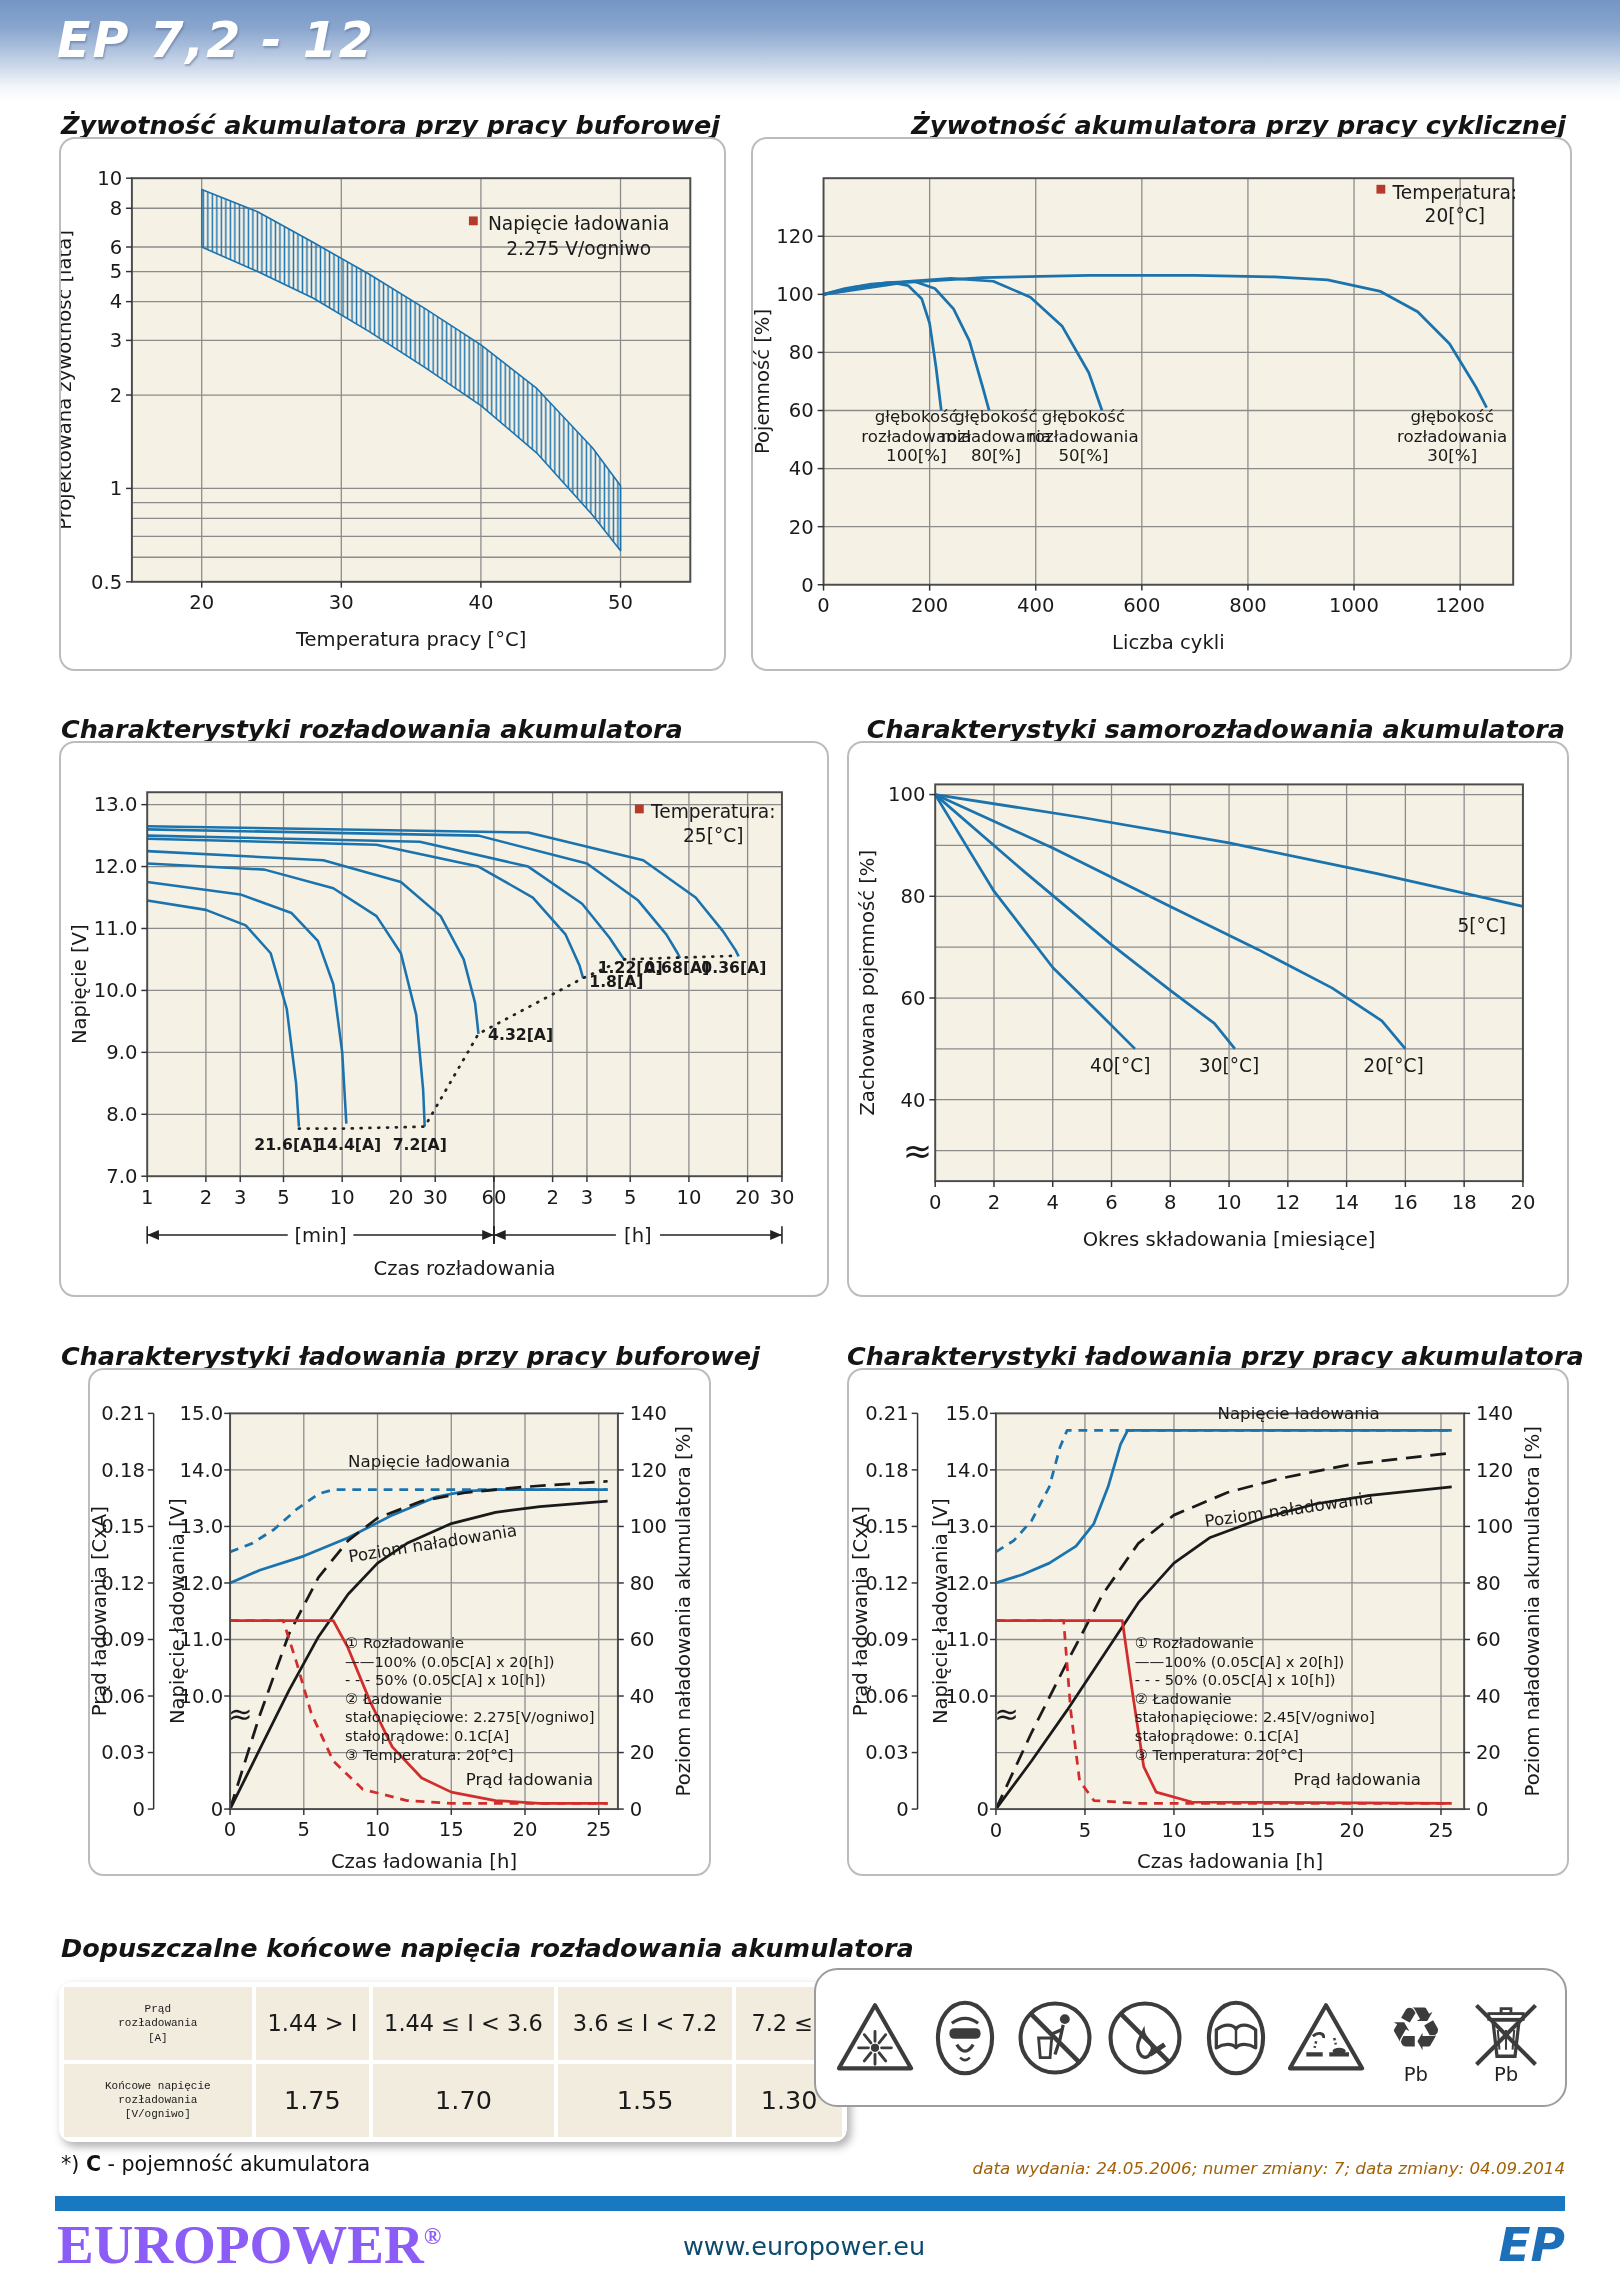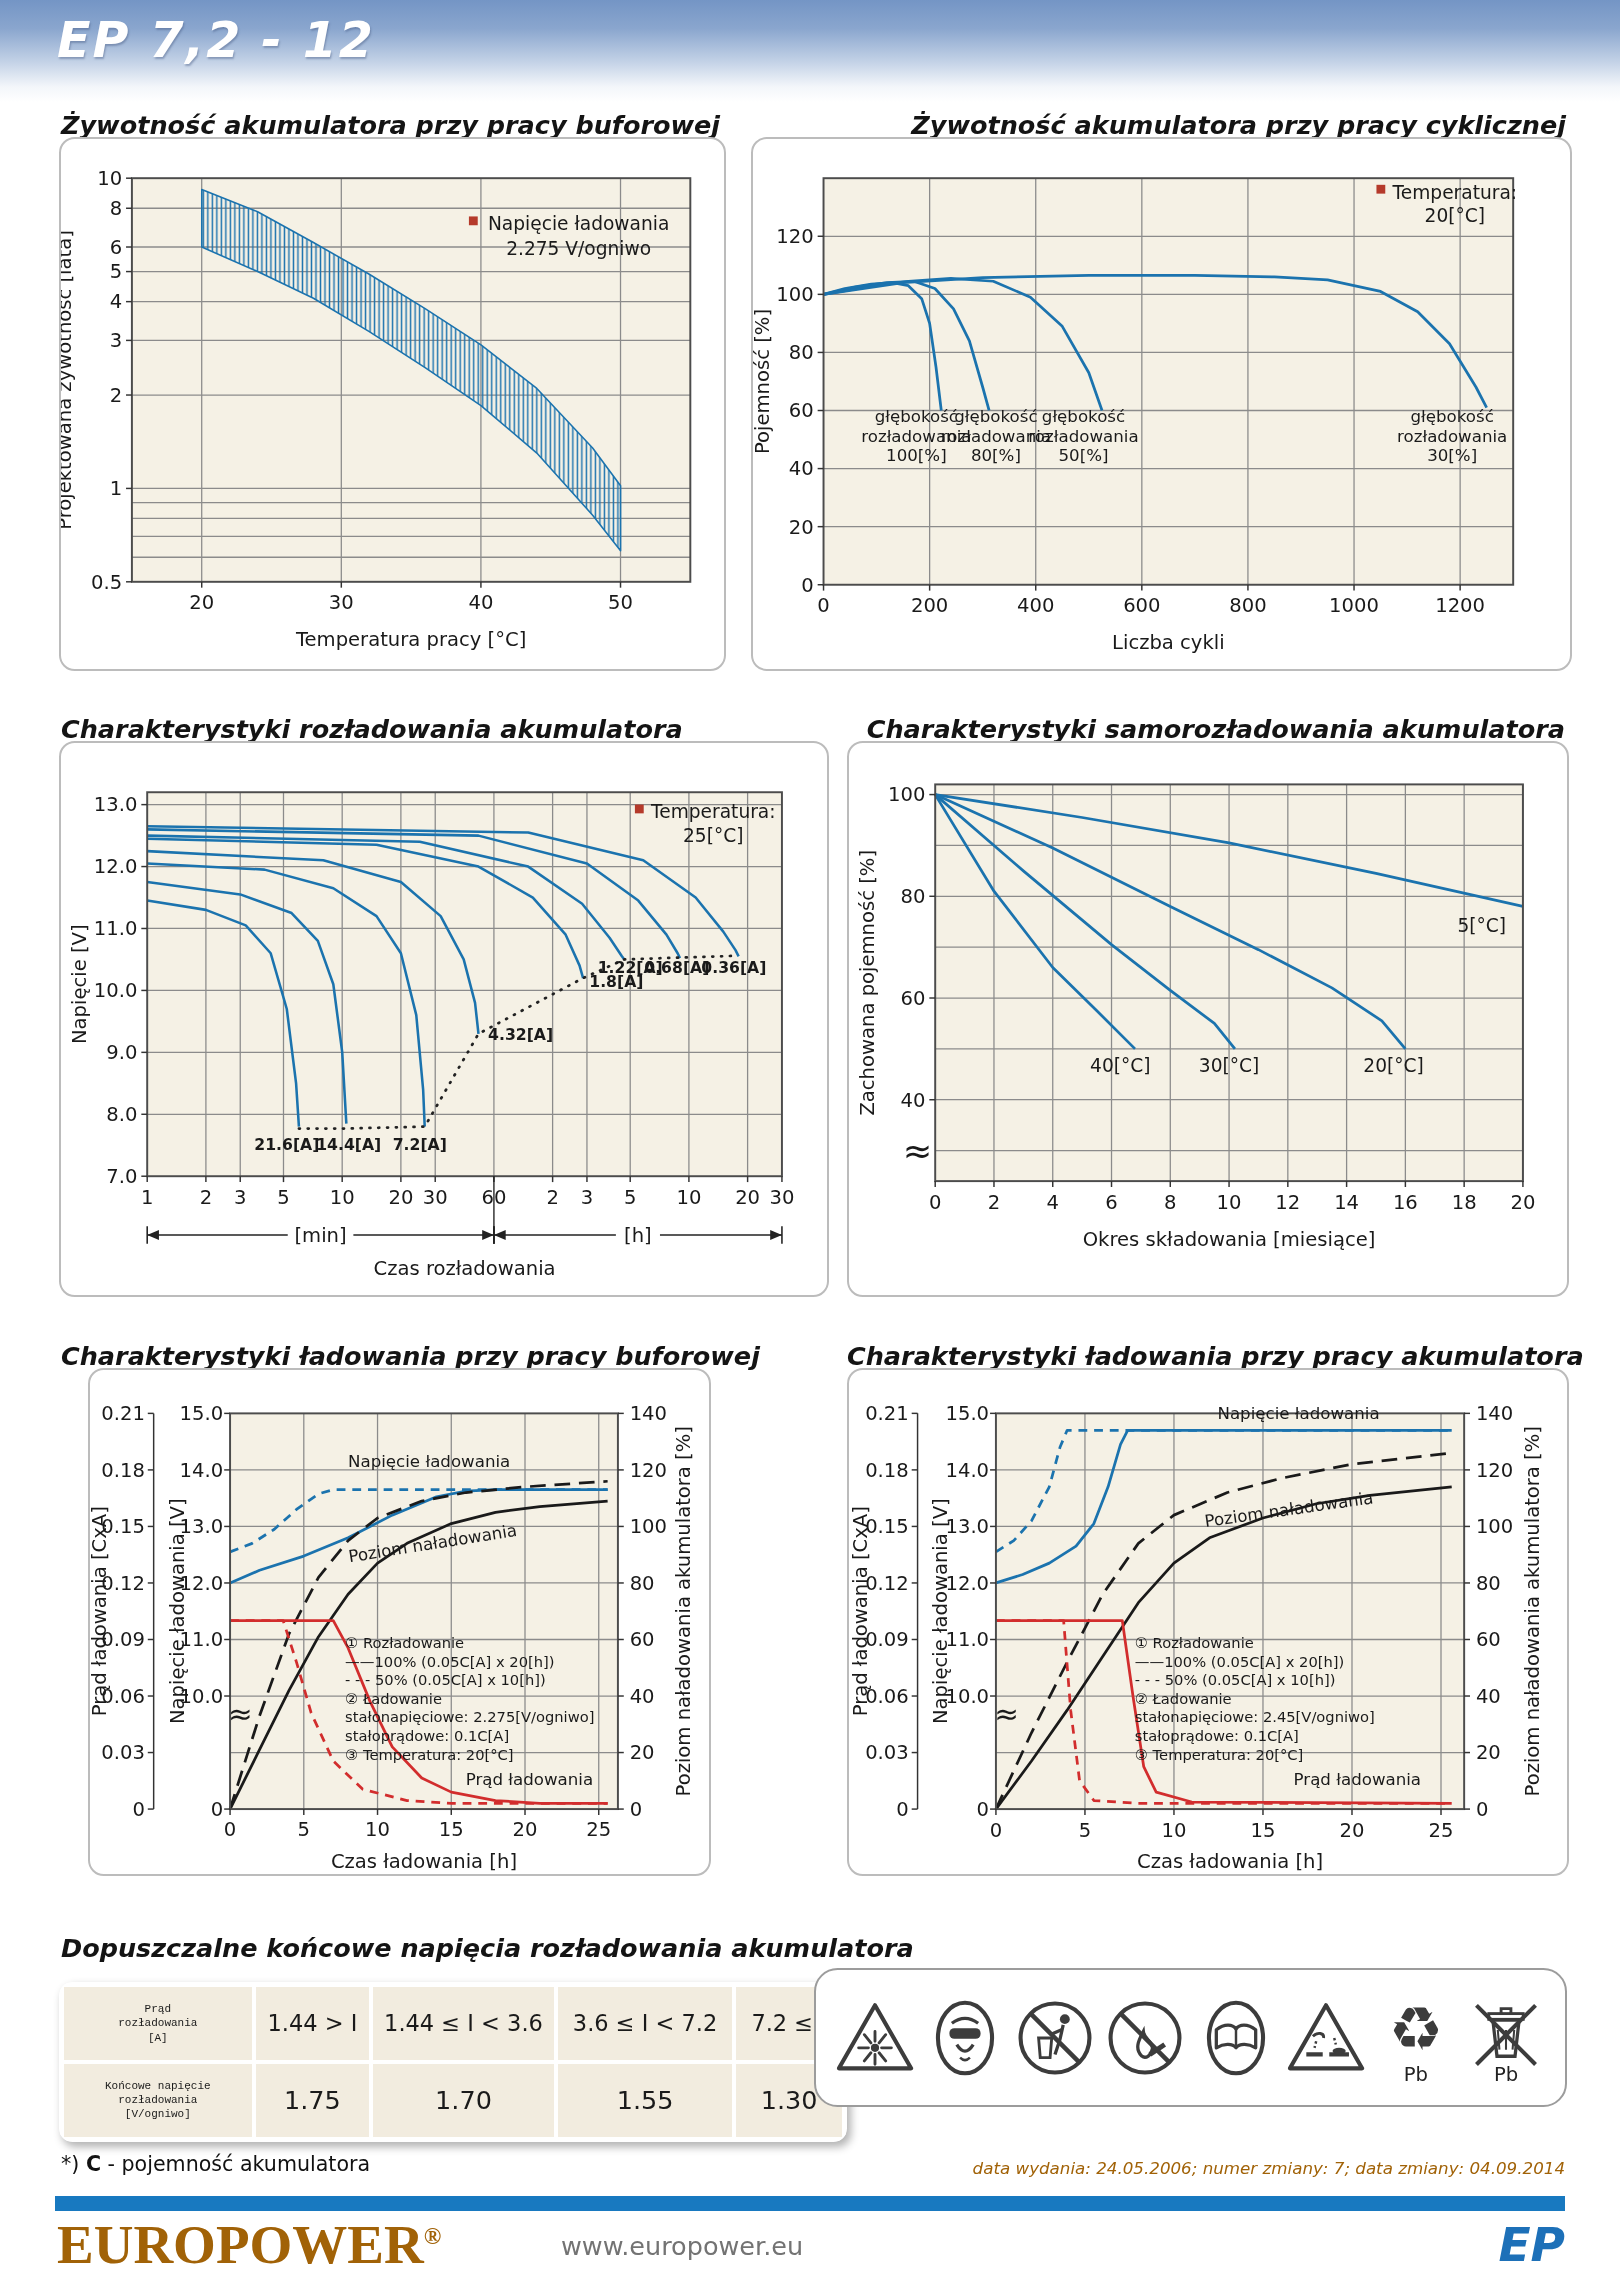--- a/index.html
+++ b/index.html
@@ -24,23 +24,23 @@
   .w1{width:98px}.w2{width:165px}.w3{width:159px}.w4{width:90px}
   .footnote{position:absolute;left:61px;top:2143px;font-size:20.6px;color:#111;margin-top:9px;}
   .icons{position:absolute;left:814px;top:1968px;width:753px;height:139px;border:2px solid #9c9c9c;border-radius:23.5px;
          display:flex;align-items:center;justify-content:space-evenly;padding:0 9.8px;box-sizing:border-box;background:#fff;}
   .icn{display:flex;flex-direction:column;align-items:center;}
   .icn svg{width:82px;height:82px;}
   .icn .pb{font-size:19.6px;color:#222;margin-top:-7.8px;}
   .fnote{position:absolute;right:55px;top:2158px;font-size:16.7px;font-style:italic;color:#a16207;}
   .bar{position:absolute;left:55px;top:2196px;width:1510px;height:14.7px;background:#1879c0;}
   .brand{position:absolute;left:57px;top:2213px;font-family:"Liberation Serif","DejaVu Serif",serif;
-         font-weight:bold;font-size:55px;color:#a16207;}
+         font-weight:bold;font-size:55px;color:#8b5cf6;}
   .brand sup{font-size:23.5px;}
-  .web{position:absolute;left:561px;top:2231px;width:510px;font-size:25.5px;color:#737373;}
+  .web{position:absolute;left:549px;top:2231px;width:510px;text-align:center;font-size:25.5px;color:#0c4a6e;}
   .ep{position:absolute;right:55px;top:2217px;font-size:47px;font-weight:bold;font-style:italic;color:#1d70b8;}
 </style>
 </head>
 <body>
 
 <div class="page">
 
   <div class="hdr">
     <h1>EP 7,2 - 12</h1>
   </div>

